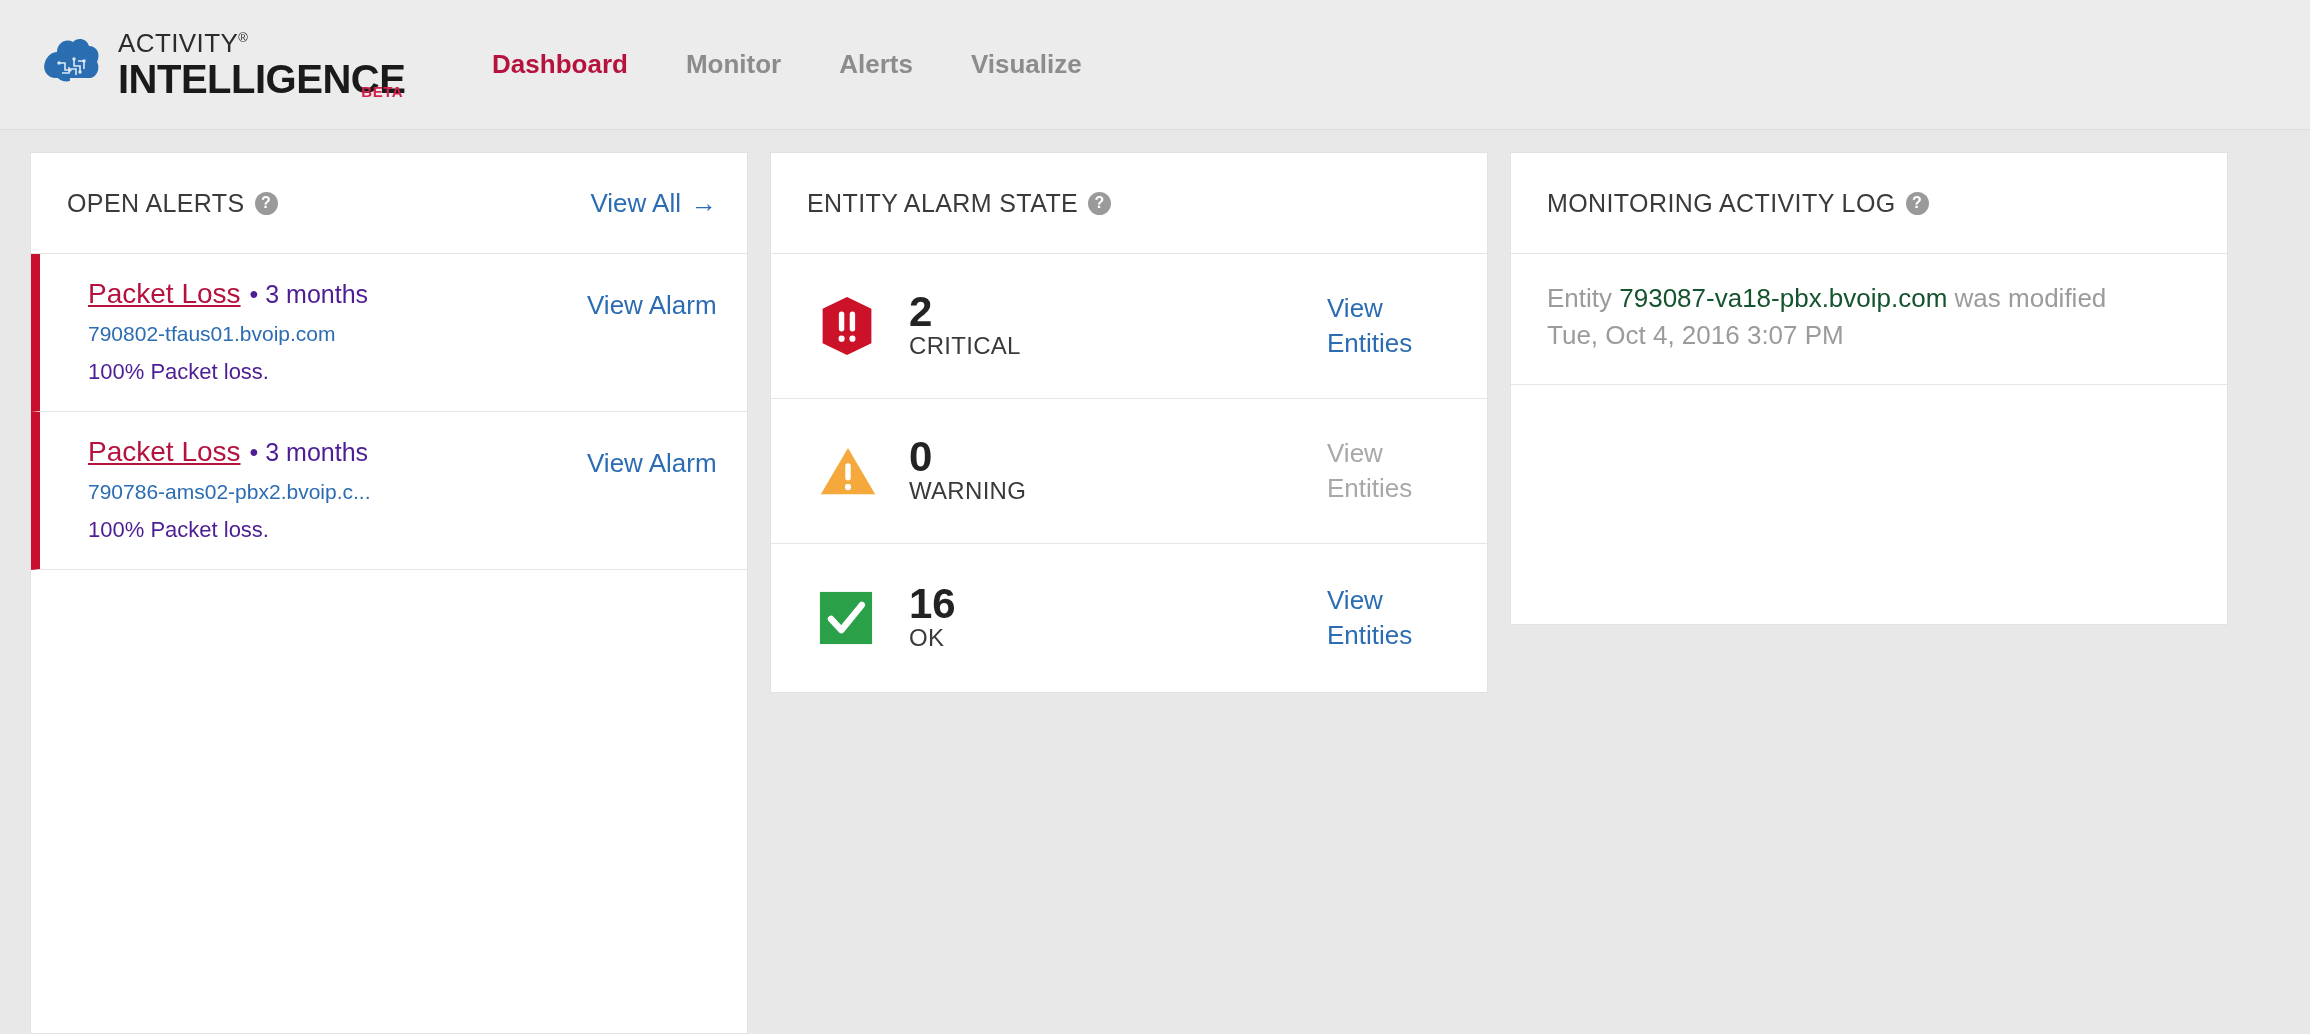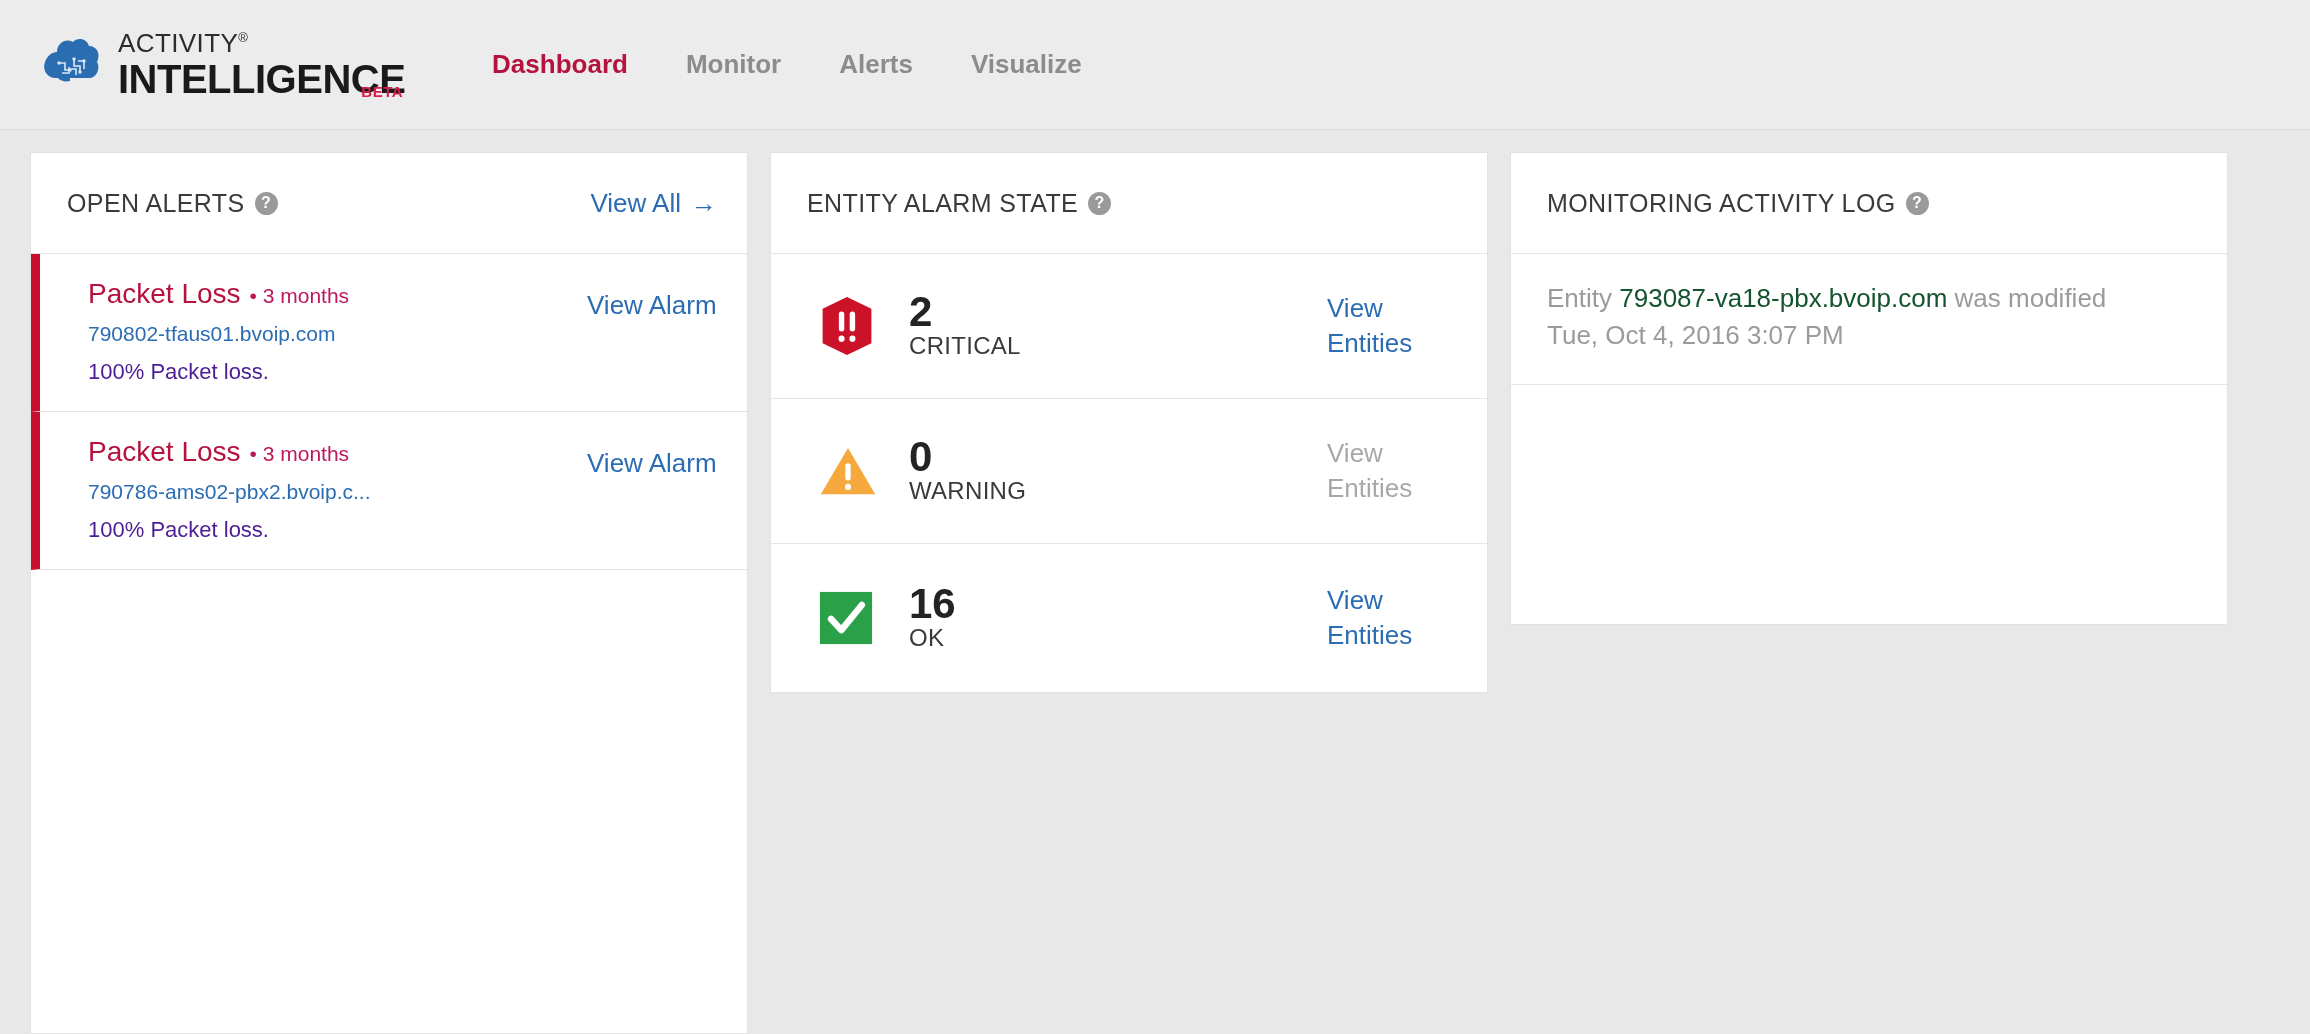--- a/index.html
+++ b/index.html
@@ -162,24 +162,25 @@
   .alert-title-line {
     display: flex;
     align-items: baseline;
     gap: 9px;
     margin-bottom: 12px;
   }
   .alert-title {
     color: #b5123e;
     font-size: 28px;
     white-space: nowrap;
+    text-decoration: underline;
   }
   .alert-age {
-    color: #be185d;
-    font-size: 21px;
+    color: #4c1d95;
+    font-size: 25px;
     white-space: nowrap;
   }
   .alert-age:before { content: "• "; }
 
   .alert-entity {
     color: #2b6cb3;
     font-size: 21px;
     margin-bottom: 13px;
     cursor: pointer;
     white-space: nowrap;

